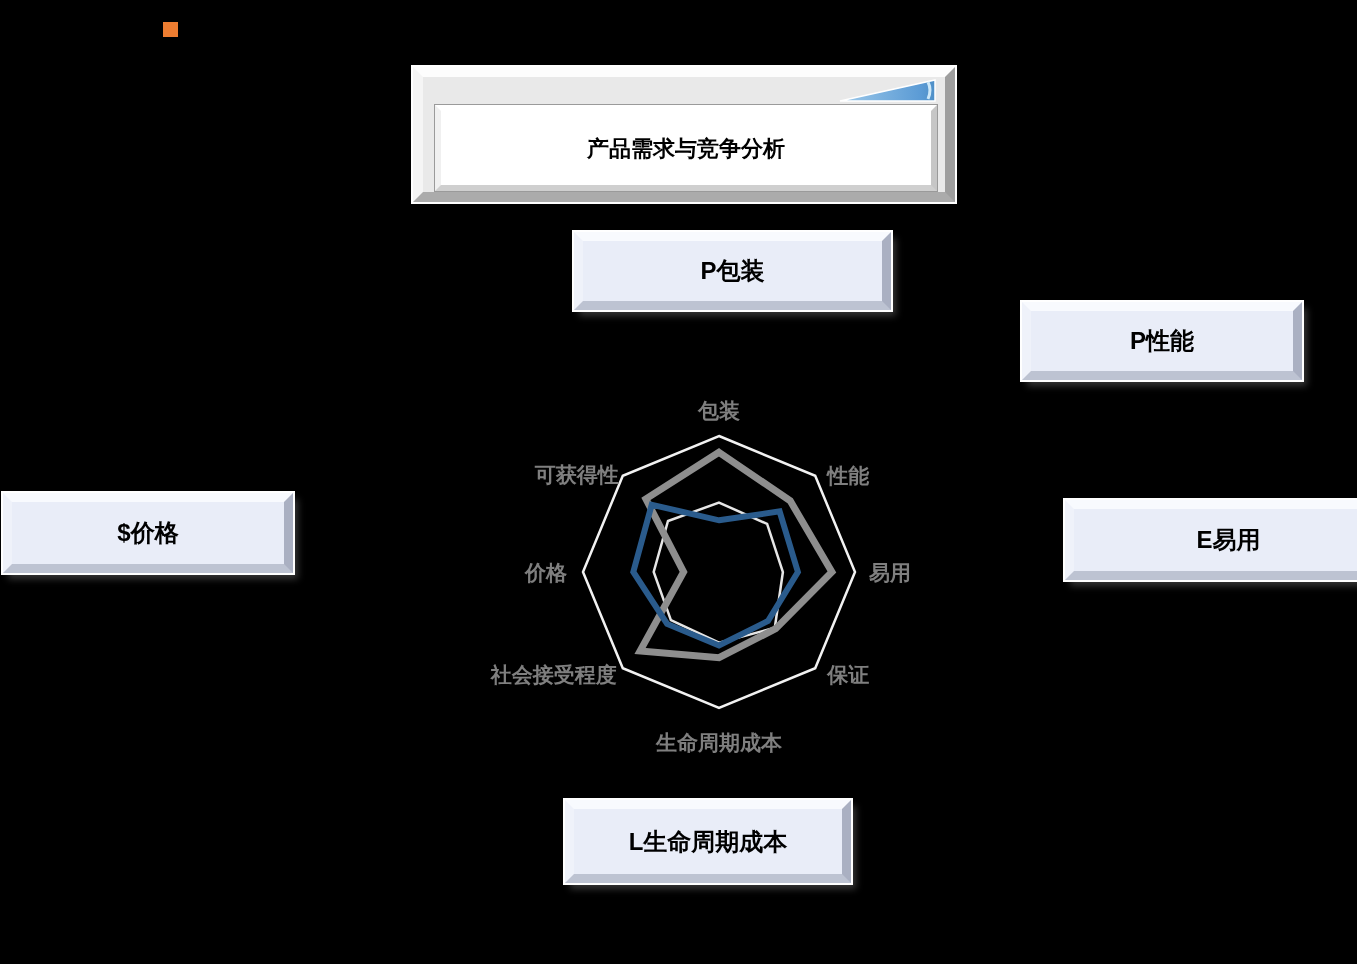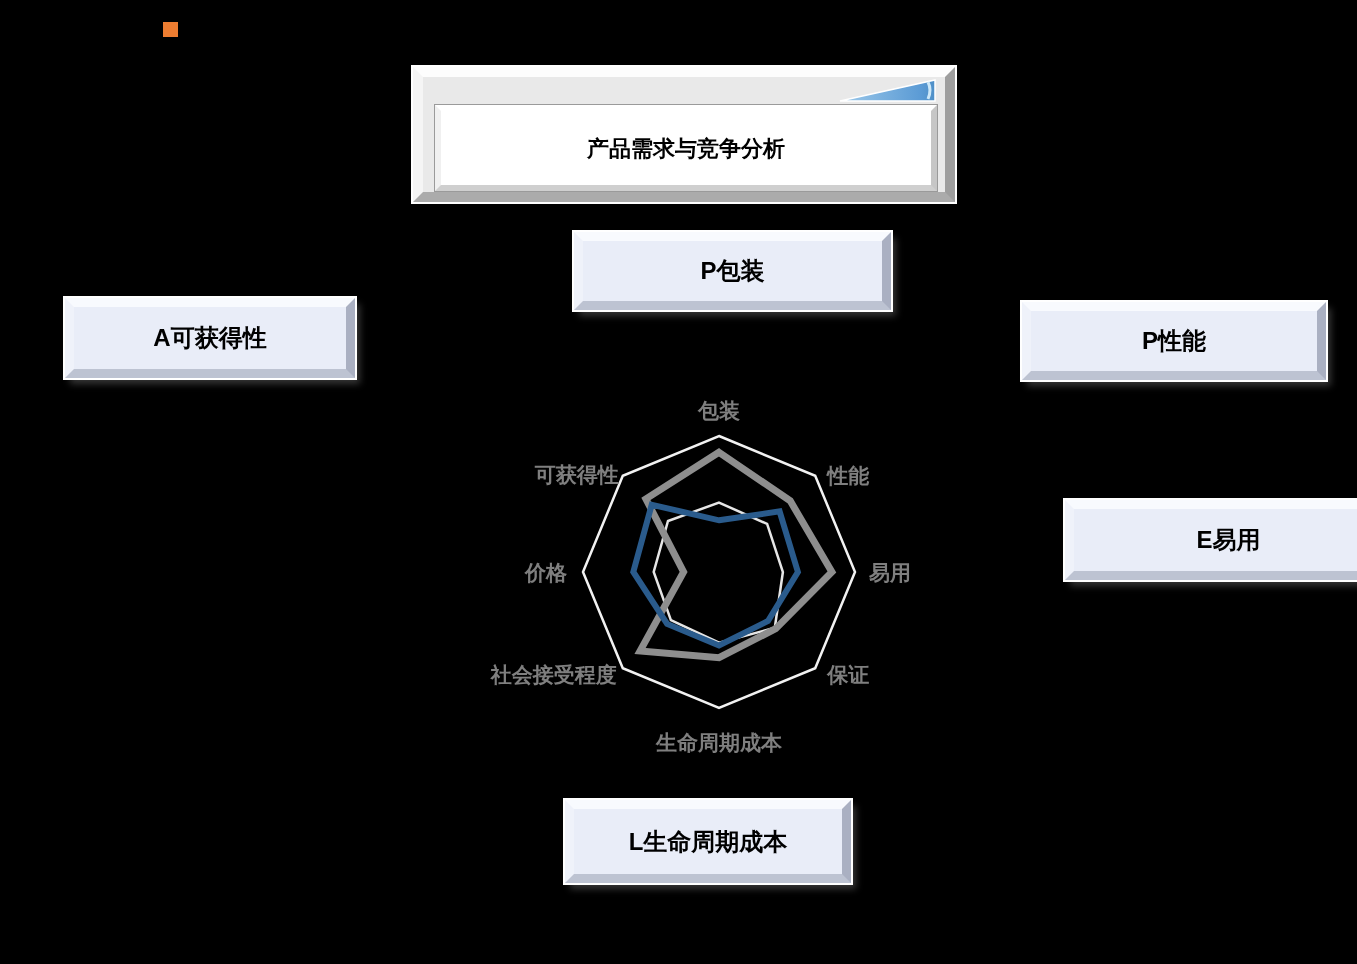--- a/index.html
+++ b/index.html
@@ -44,21 +44,21 @@
     background:#E9EDF8;
     border:9px solid;
     border-color:#F8FAFE #AAB0C2 #BDC3D2 #EFF2FA;
     box-shadow:0 0 0 2px #FFFFFF, 5px 6px 7px rgba(120,120,120,.45);
     display:flex;align-items:center;justify-content:center;
     font-weight:bold;font-size:24px;color:#000;
     white-space:nowrap;
   }
   .box-packaging   {left:538px; top:232px; width:317px; height:78px;margin-left:36px;}
   .box-availability{left:65px;  top:298px; width:290px; height:80px;}
-  .box-performance {left:1022px;top:302px; width:304px; height:78px;}
+  .box-performance {left:1022px;top:302px; width:280px; height:78px;}
   .box-price       {left:3px;   top:493px; width:290px; height:80px;}
   .box-ease        {left:1065px;top:500px; width:327px; height:80px;}
   .box-social      {left:98px;  top:705px; width:288px; height:80px;}
   .box-assurance   {left:1037px;top:718px; width:288px; height:80px;}
   .box-lifecycle   {left:565px; top:800px; width:286px; height:83px;}
   
   #radar-wrap{position:absolute;left:0;top:0;width:1357px;height:964px;border-radius:30px;}
 </style>
 </head>
 <body>
@@ -80,25 +80,25 @@
       <path d="M106,4 q4,8 0,17" stroke="#CDE8F8" stroke-width="3" fill="none"></path>
     </svg>
     <div class="title-inner">
       <div>产品需求与竞争分析</div>
     </div>
   </div>
 
   <div class="bevel-box box-packaging">
     <span>P包装</span>
   </div>
-  <div class="bevel-box box-availability">
-    <span>A可获得性</span>
-  </div>
   <div class="bevel-box box-performance">
     <span>P性能</span>
+  </div>
+  <div class="bevel-box box-price">
+    <span>$价格</span>
   </div>
   <div class="bevel-box box-ease">
     <span>E易用</span>
   </div>
   <div class="bevel-box box-lifecycle">
     <span>L生命周期成本</span>
   </div>
 
   <div id="radar-wrap">
     <svg id="radar-svg" width="1357" height="964" viewBox="0 0 1357 964">

